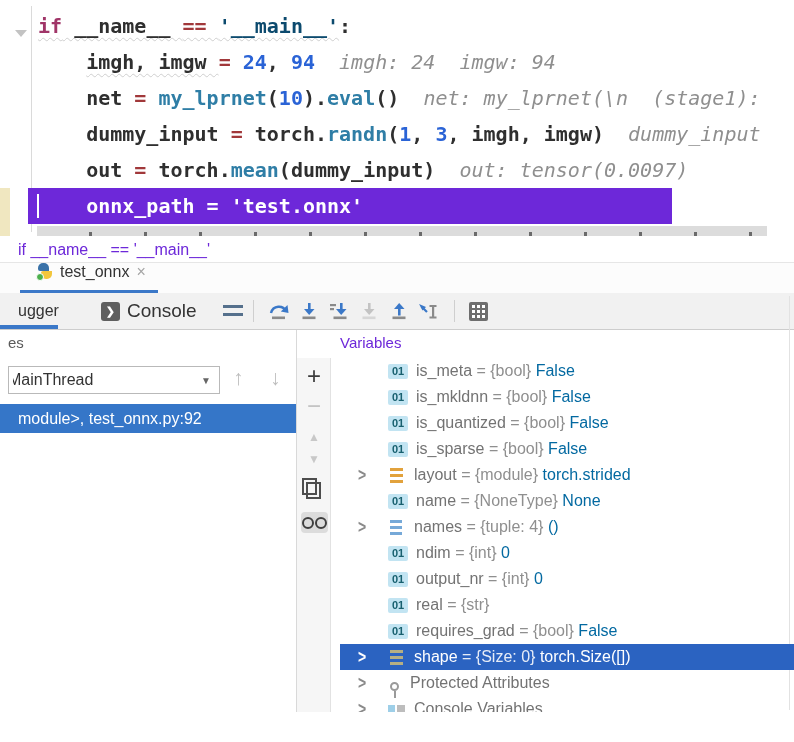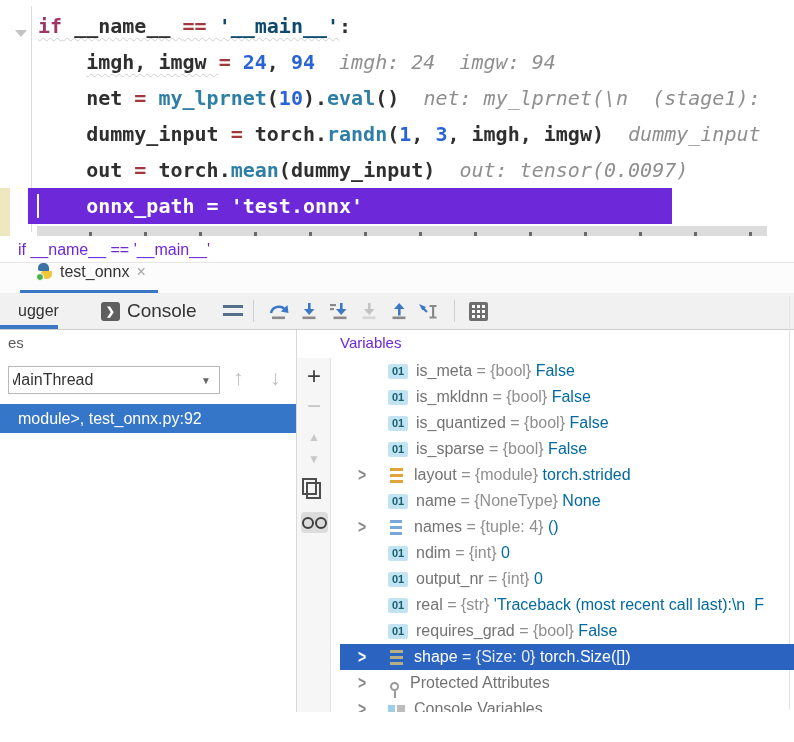--- a/index.html
+++ b/index.html
@@ -258,18 +258,18 @@
 <div class="vars-tree">
     <div class="vrow"><span class="chev"></span><span class="vicon vicon-b01">01</span><span class="vname">is_meta</span><span class="veq"> = </span><span class="vtype">{bool} </span><span class="vval">False</span></div>
     <div class="vrow"><span class="chev"></span><span class="vicon vicon-b01">01</span><span class="vname">is_mkldnn</span><span class="veq"> = </span><span class="vtype">{bool} </span><span class="vval">False</span></div>
     <div class="vrow"><span class="chev"></span><span class="vicon vicon-b01">01</span><span class="vname">is_quantized</span><span class="veq"> = </span><span class="vtype">{bool} </span><span class="vval">False</span></div>
     <div class="vrow"><span class="chev"></span><span class="vicon vicon-b01">01</span><span class="vname">is_sparse</span><span class="veq"> = </span><span class="vtype">{bool} </span><span class="vval">False</span></div>
     <div class="vrow"><span class="chev">&gt;</span><span class="vicon vicon-bars-orange"></span><span class="vname">layout</span><span class="veq"> = </span><span class="vtype">{module} </span><span class="vval">torch.strided</span></div>
     <div class="vrow"><span class="chev"></span><span class="vicon vicon-b01">01</span><span class="vname">name</span><span class="veq"> = </span><span class="vtype">{NoneType} </span><span class="vval">None</span></div>
     <div class="vrow"><span class="chev">&gt;</span><span class="vicon vicon-bars-numbered"></span><span class="vname">names</span><span class="veq"> = </span><span class="vtype">{tuple: 4} </span><span class="vval">()</span></div>
     <div class="vrow"><span class="chev"></span><span class="vicon vicon-b01">01</span><span class="vname">ndim</span><span class="veq"> = </span><span class="vtype">{int} </span><span class="vval">0</span></div>
     <div class="vrow"><span class="chev"></span><span class="vicon vicon-b01">01</span><span class="vname">output_nr</span><span class="veq"> = </span><span class="vtype">{int} </span><span class="vval">0</span></div>
-    <div class="vrow"><span class="chev"></span><span class="vicon vicon-b01">01</span><span class="vname">real</span><span class="veq"> = </span><span class="vtype">{str} </span><span class="vval">'Traceback (most recent call last):\n  F</span></div>
+    <div class="vrow"><span class="chev"></span><span class="vicon vicon-b01">01</span><span class="vname">real</span><span class="veq"> = </span><span class="vtype">{str} </span></div>
     <div class="vrow"><span class="chev"></span><span class="vicon vicon-b01">01</span><span class="vname">requires_grad</span><span class="veq"> = </span><span class="vtype">{bool} </span><span class="vval">False</span></div>
     <div class="vrow sel"><span class="chev">&gt;</span><span class="vicon vicon-bars-olive"></span><span class="vname">shape</span><span class="veq"> = </span><span class="vtype">{Size: 0} </span><span class="vval">torch.Size([])</span></div>
     <div class="vrow"><span class="chev">&gt;</span><span class="vicon vicon-key"></span><span class="vgroup">Protected Attributes</span></div>
     <div class="vrow"><span class="chev">&gt;</span><span class="vicon vicon-squares"></span><span class="vgroup">Console Variables</span></div>
   </div>
 
 </body></html>

